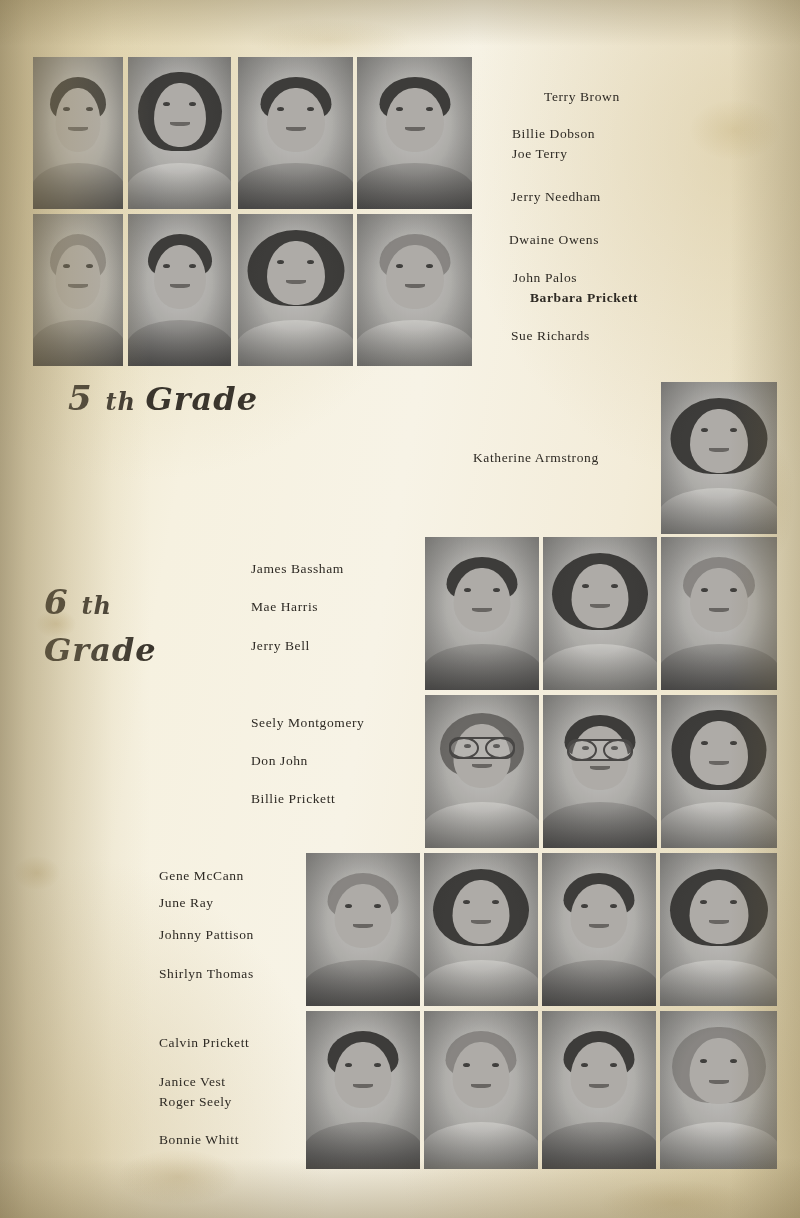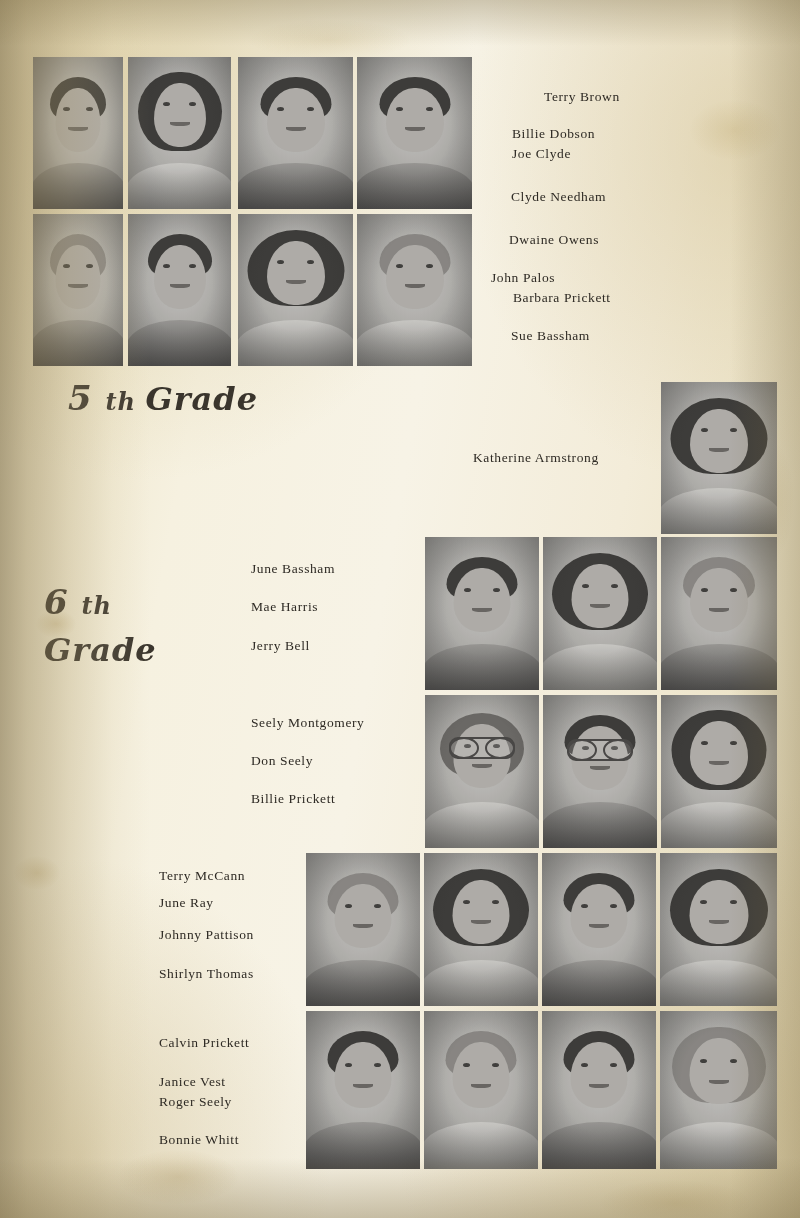--- a/index.html
+++ b/index.html
@@ -407,34 +407,34 @@
         <div class="head" style="width: 59px; height: 66px; top: 27px;"></div>
         <div class="eye" style="left: 40px; top: 48px;"></div>
         <div class="eye" style="left: 70px; top: 48px;"></div>
         <div class="mouth" style="top: 69px;"></div>
         <div class="vig"></div>
       </div>
     </div>
   <div id="name-layer">
       <div class="name" style="left: 544px; top: 89px;">Terry Brown</div>
       <div class="name" style="left: 512px; top: 126px;">Billie Dobson</div>
-      <div class="name" style="left: 512px; top: 146px;">Joe Clyde</div>
-      <div class="name" style="left: 511px; top: 189px;">Clyde Needham</div>
+      <div class="name" style="left: 512px; top: 146px;">Joe Terry</div>
+      <div class="name" style="left: 511px; top: 189px;">Jerry Needham</div>
       <div class="name" style="left: 509px; top: 232px;">Dwaine Owens</div>
-      <div class="name" style="left: 491px; top: 270px;">John Palos</div>
-      <div class="name" style="left: 513px; top: 290px;">Barbara Prickett</div>
-      <div class="name" style="left: 511px; top: 328px;">Sue Bassham</div>
+      <div class="name" style="left: 513px; top: 270px;">John Palos</div>
+      <div class="name" style="left: 530px; top: 290px; font-weight: bold;">Barbara Prickett</div>
+      <div class="name" style="left: 511px; top: 328px;">Sue Richards</div>
       <div class="name" style="left: 473px; top: 450px;">Katherine Armstrong</div>
-      <div class="name" style="left: 251px; top: 561px;">June Bassham</div>
+      <div class="name" style="left: 251px; top: 561px;">James Bassham</div>
       <div class="name" style="left: 251px; top: 599px;">Mae Harris</div>
       <div class="name" style="left: 251px; top: 638px;">Jerry Bell</div>
       <div class="name" style="left: 251px; top: 715px;">Seely Montgomery</div>
-      <div class="name" style="left: 251px; top: 753px;">Don Seely</div>
+      <div class="name" style="left: 251px; top: 753px;">Don John</div>
       <div class="name" style="left: 251px; top: 791px;">Billie Prickett</div>
-      <div class="name" style="left: 159px; top: 868px;">Terry McCann</div>
+      <div class="name" style="left: 159px; top: 868px;">Gene McCann</div>
       <div class="name" style="left: 159px; top: 895px;">June Ray</div>
       <div class="name" style="left: 159px; top: 927px; font-family: Liberation Serif, serif;">Johnny Pattison</div>
       <div class="name" style="left: 159px; top: 966px;">Shirlyn Thomas</div>
       <div class="name" style="left: 159px; top: 1035px;">Calvin Prickett</div>
       <div class="name" style="left: 159px; top: 1074px;">Janice Vest</div>
       <div class="name" style="left: 159px; top: 1094px;">Roger Seely</div>
       <div class="name" style="left: 159px; top: 1132px;">Bonnie Whitt</div>
     </div>
   <div id="heading-layer">
       <div class="grade-title" style="left: 68px; top: 378px;"><span class="num">5 </span><span class="sfx">th </span><span class="word">Grade</span></div>

